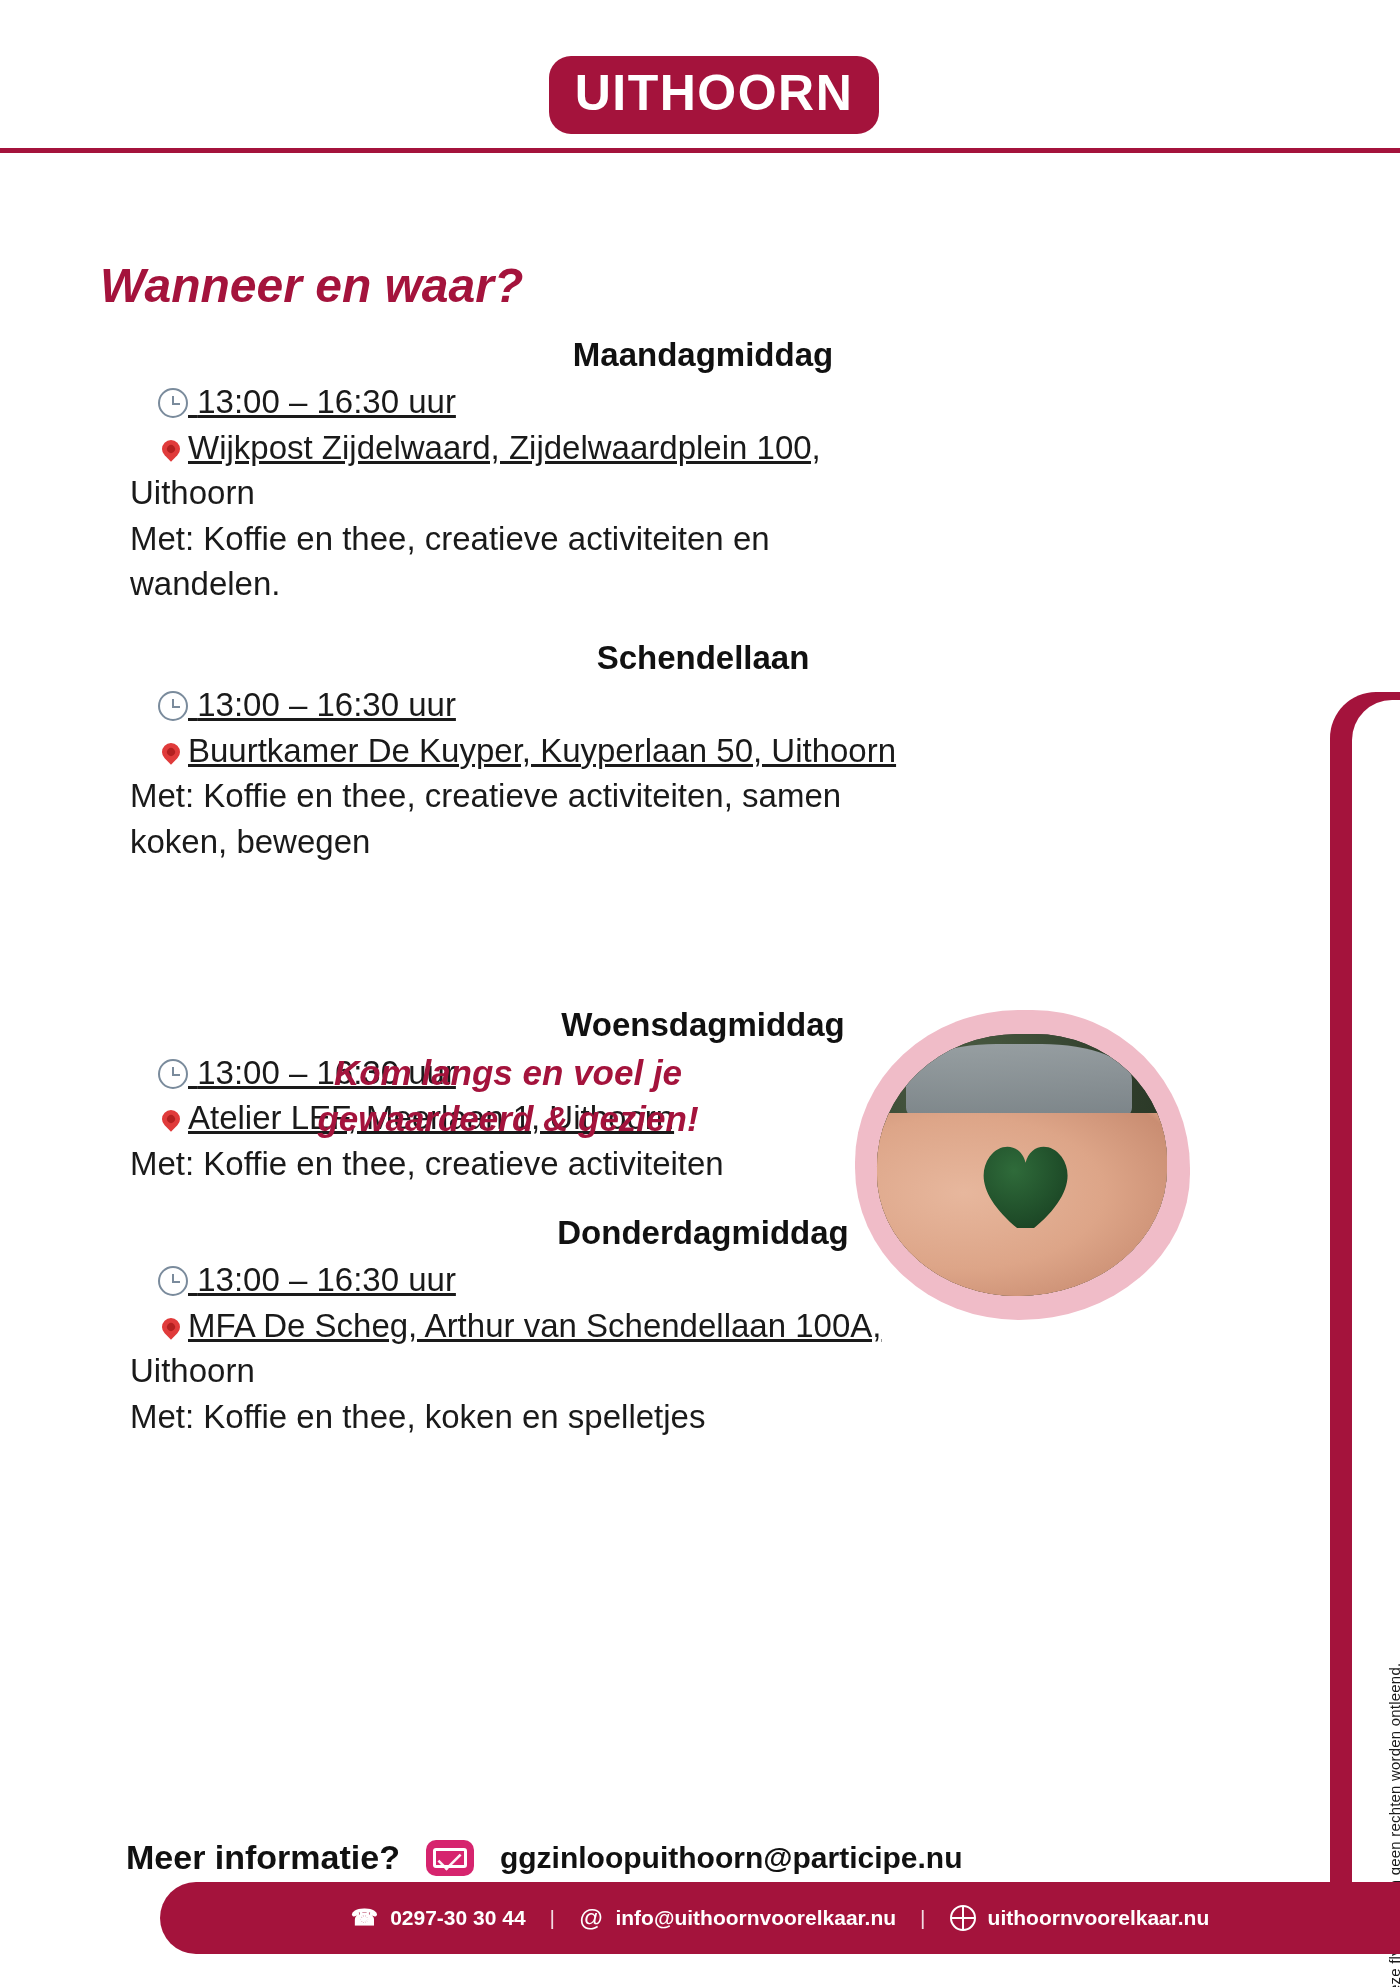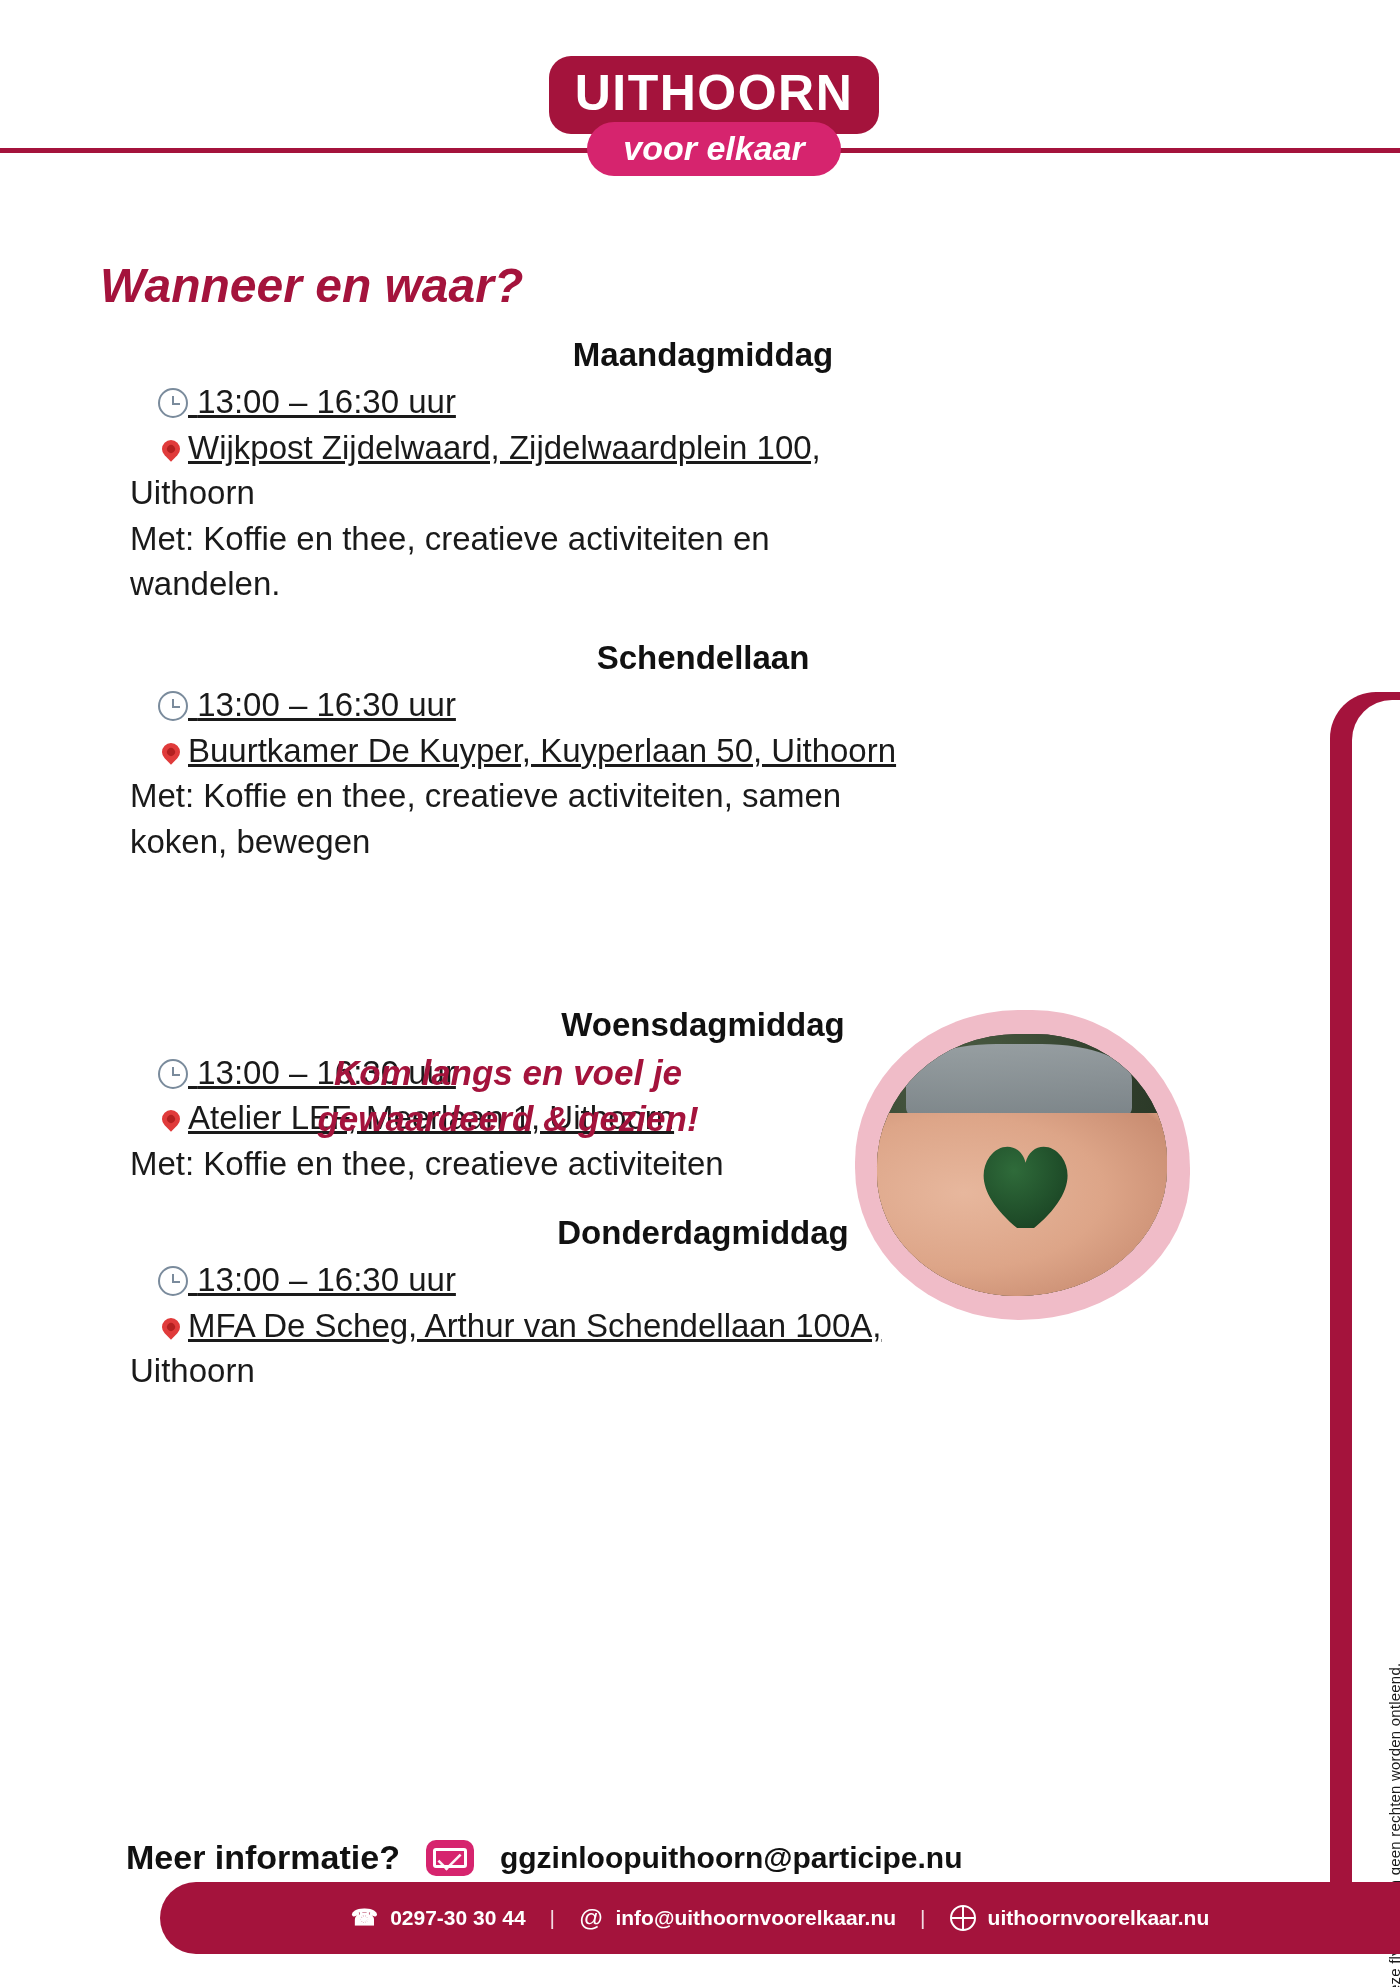--- a/index.html
+++ b/index.html
@@ -389,25 +389,20 @@
 </style>
 </head>
 <body>
 
 <div class="top-rule"></div>
 
 <div class="logo-wrap">
   <div class="logo-top">
     <span class="logo-top-text">UITHOORN</span>
   </div>
-  <div style="text-align:center;">
-    <div class="logo-bottom">
-      <span class="logo-bottom-text">voor elkaar</span>
-    </div>
-  </div>
 </div>
 
 <div class="side-accent"></div>
 <div class="side-accent-inner"></div>
 <div class="side-text">December 2025. Aan deze flyer kunnen geen rechten worden ontleend.</div>
 
 <div class="heading">Wanneer en waar?</div>
 
 <div class="content">
 
@@ -453,20 +448,21 @@
   <div class="day-block" style="margin-top:24px;">
     <p class="day-title">Donderdagmiddag</p>
     <p class="day-line">
       <span class="clock"></span>
       <span>13:00 – 16:30 uur</span>
     </p>
     <p class="day-line">
       <span class="pin"></span><span>MFA De Scheg, Arthur van Schendellaan 100A,</span>
     </p>
     <p class="wrap-line">Uithoorn</p>
+    <p class="wrap-line">Met: Koffie en thee, koken en spelletjes</p>
   </div>
 
 </div>
 
 <div class="slogan">
   <div>Kom langs en voel je</div>
   <div>gewaardeerd &amp; gezien!</div>
 </div>
 
 <div class="photo">

